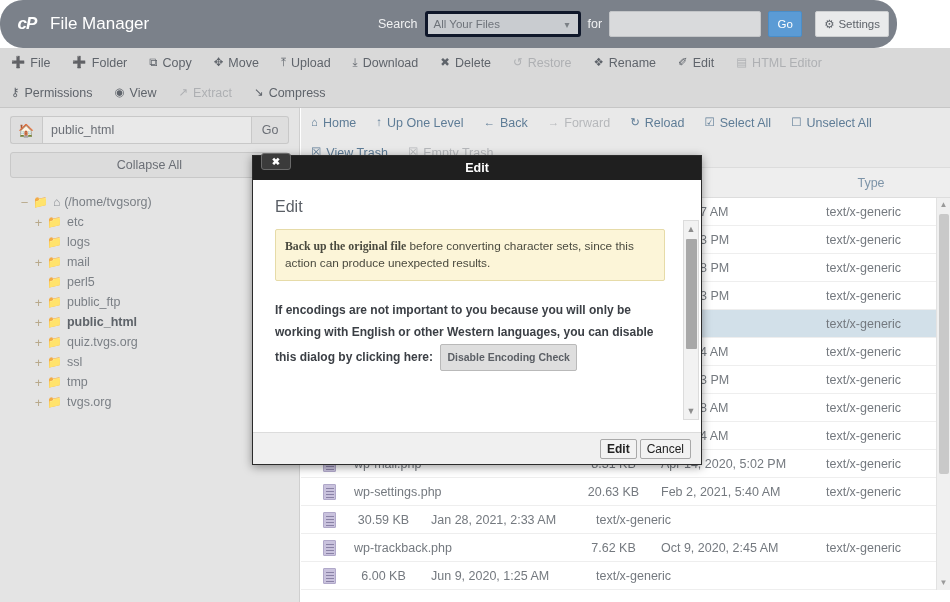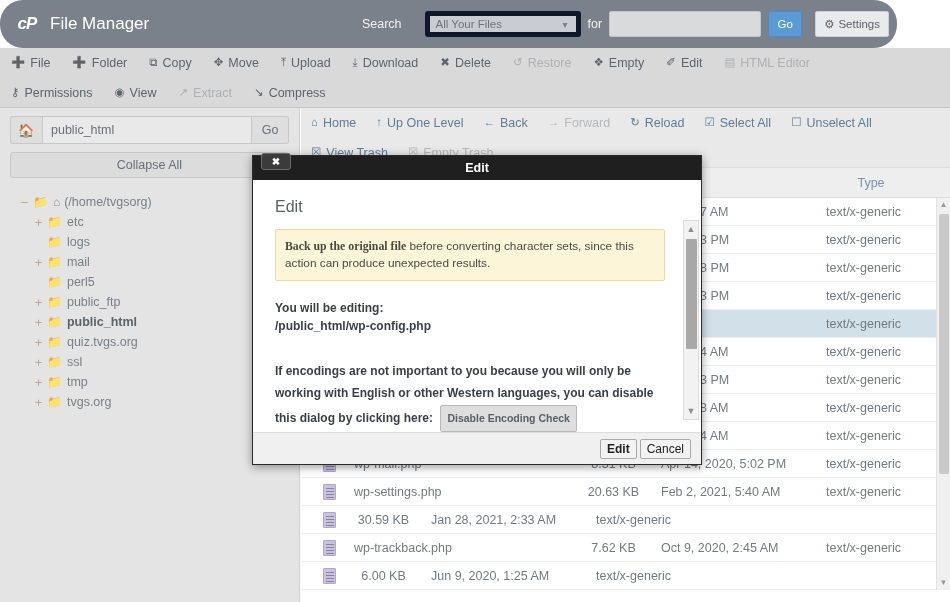--- a/index.html
+++ b/index.html
@@ -25,23 +25,23 @@
   }
   .app-title {
     color: #ffffff; font-size: 17px; margin-left: 10px; font-weight: 400;
   }
   .search-wrap {
     position:absolute; right: 8px; top: 8px; height:32px;
     display:flex; align-items:center; gap:7px;
   }
   .search-label { color:#f0f1f2; font-size:12.5px; }
   .search-select {
-    width: 156px; height: 26px; background:#c9ccd0; border:5px solid #0f172a;
+    width: 156px; height: 26px; background:#c9ccd0; border:3px solid #0f172a;
     border-radius:3px; color:#6e737a; font-size:11.5px;
-    display:flex; align-items:center; padding:1px 6px; position:relative;margin-left:16px;
+    display:flex; align-items:center; padding:1px 6px; position:relative;
   }
   .search-select .chev {
     position:absolute; right:8px; top:50%; transform:translateY(-50%);
     font-size:10px; color:#7b8086;
   }
   .search-for { color:#f0f1f2; font-size:12.5px; }
   .search-input {
     width:152px; height:26px; background:#d9dadc; border:1px solid #c3c5c8;
     border-radius:2px; font-size:12px; padding:0 5px; color:#555;
     font-family:"Liberation Sans", sans-serif;
@@ -272,21 +272,21 @@
         <div class="tb-item">
           <span class="tb-ico">✖</span>
           <span>Delete</span>
         </div>
         <div class="tb-item disabled">
           <span class="tb-ico">↺</span>
           <span>Restore</span>
         </div>
         <div class="tb-item">
           <span class="tb-ico">❖</span>
-          <span>Empty</span>
+          <span>Rename</span>
         </div>
         <div class="tb-item">
           <span class="tb-ico">✐</span>
           <span>Edit</span>
         </div>
         <div class="tb-item disabled">
           <span class="tb-ico">▤</span>
           <span>HTML Editor</span>
         </div>
       </div>
@@ -536,24 +536,20 @@
   <div class="modal">
     <div class="modal-title">
       <div class="modal-close">✖</div>
       <span>Edit</span>
     </div>
     <div class="modal-body">
       <div class="modal-h">Edit</div>
       <div class="alert-warn">
         <b>Back up the original file</b><span> before converting character sets, since this action can produce unexpected results.</span>
       </div>
-      <div class="editing-line">
-        <div>You will be editing:</div>
-        <div>/public_html/wp-config.php</div>
-      </div>
       <div class="enc-para">
         <span>If encodings are not important to you because you will only be working with English or other Western languages, you can disable this dialog by clicking here:</span>
         <span class="btn-small">Disable Encoding Check</span>
       </div>
 
       <div class="modal-sb">
         <div class="sb-arrow">▲</div>
         <div class="modal-sb-thumb"></div>
         <div class="sb-arrow" style="position:absolute; bottom:0; width:100%;">▼</div>
       </div>

